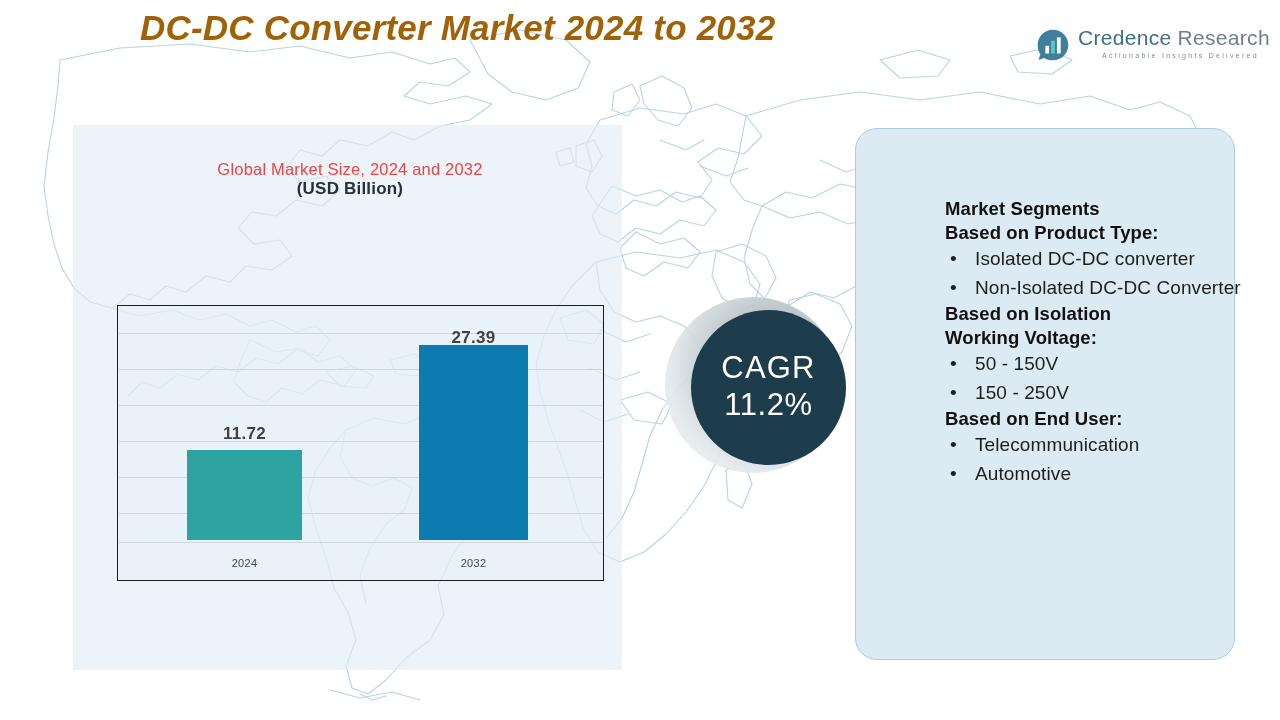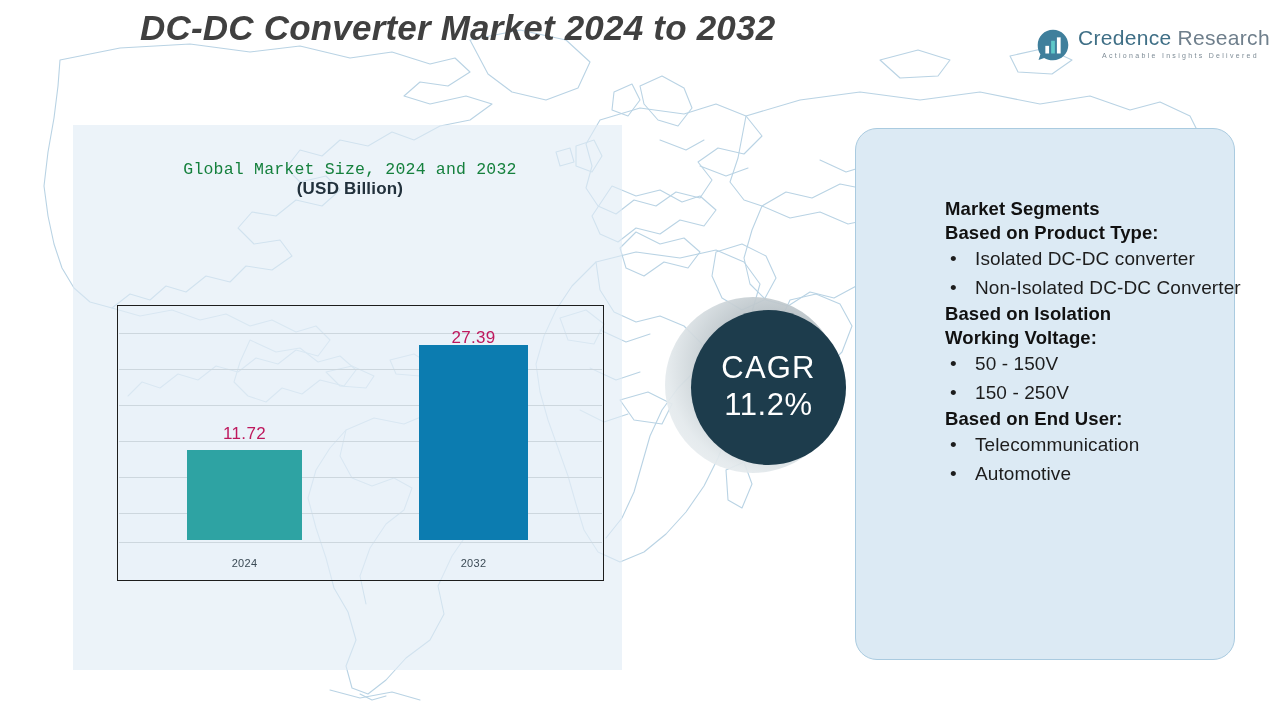--- a/index.html
+++ b/index.html
@@ -12,21 +12,21 @@
   }
   #stage{position:absolute;left:0;top:0;width:1280px;height:720px;overflow:hidden;background:#fff;}
 
   
   #worldmap{position:absolute;left:0;top:0;width:1280px;height:720px;z-index:0;}
 
   
   #title{
     position:absolute;left:140px;top:8px;
     font-size:35px;font-weight:bold;font-style:italic;
-    color:#404040;letter-spacing:.2px;white-space:nowrap;z-index:6;
+    color:#a16207;letter-spacing:.2px;white-space:nowrap;z-index:6;
   }
 
   
   #logo{position:absolute;left:1036px;top:26px;width:218px;height:42px;z-index:6;}
   #logo .mark{position:absolute;left:0;top:2px;width:34px;height:34px;}
   #logo .brand{
     position:absolute;left:42px;top:0px;
     font-size:21px;color:#3f6f86;letter-spacing:.3px;white-space:nowrap;
   }
   #logo .brand .b2{color:#6f7f8c;}
@@ -36,35 +36,35 @@
   }
 
   
   #leftpanel{
     position:absolute;left:73px;top:125px;width:549px;height:545px;
     background:rgba(225,235,245,.62);z-index:1;
   }
 
   
   #chart-head{position:absolute;left:80px;top:160px;width:540px;text-align:center;z-index:5;}
-  #chart-head .l1{font-size:16.5px;color:#15803d;letter-spacing:.2px;font-family:Liberation Mono, monospace;}
+  #chart-head .l1{font-size:16.5px;color:#ef4444;letter-spacing:.2px;}
   #chart-head .l2{font-size:17px;font-weight:bold;color:#22313c;margin-top:0;letter-spacing:.2px;}
 
   
   #chartbox{
     position:absolute;left:117px;top:305px;width:487px;height:276px;
     border:1.6px solid #1d1d1d;box-sizing:border-box;z-index:4;
     background:rgba(232,240,248,.35);
   }
   .gridline{position:absolute;left:1px;right:1px;height:1px;background:#cdd7de;}
 
   .bar{position:absolute;bottom:0;}
   .barlabel{
-    position:absolute;font-size:17px;color:#be185d;text-align:center;
-    letter-spacing:.3px;white-space:nowrap;
+    position:absolute;font-size:17px;color:#404040;text-align:center;
+    letter-spacing:.3px;white-space:nowrap;font-weight:bold;
   }
   .xlabel{
     position:absolute;font-size:11px;color:#3b4a55;text-align:center;
     letter-spacing:.3px;white-space:nowrap;
   }
 
   
   #cagr-wrap{position:absolute;left:655px;top:285px;width:230px;height:230px;z-index:5;}
   #cagr-halo{
     position:absolute;left:10px;top:12px;width:176px;height:176px;border-radius:50%;

